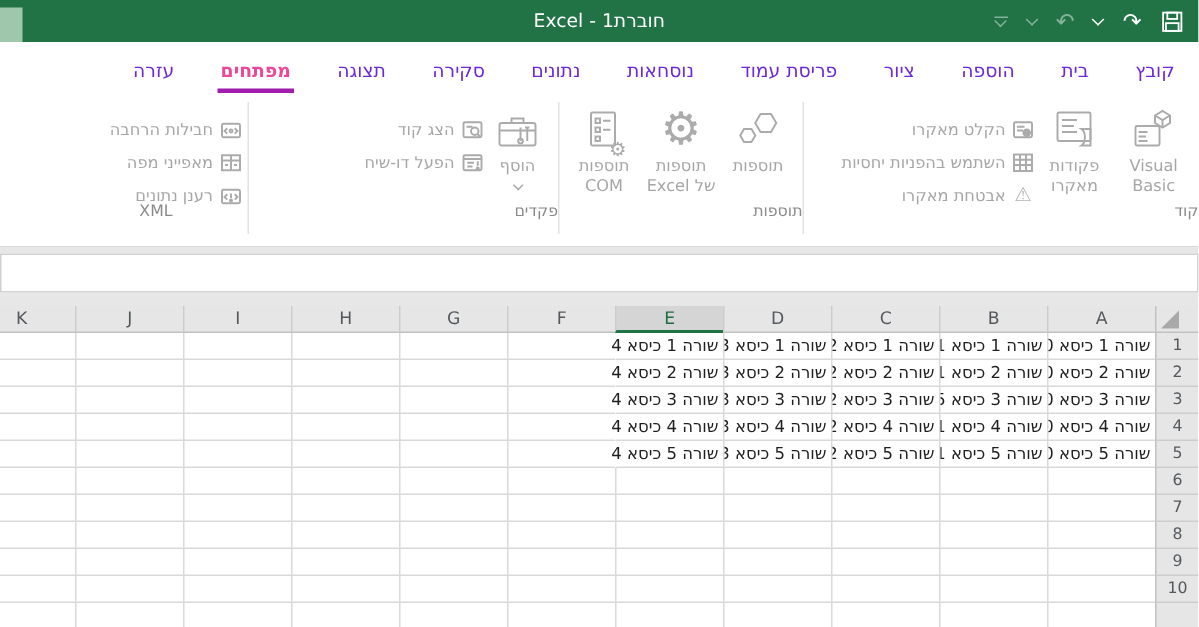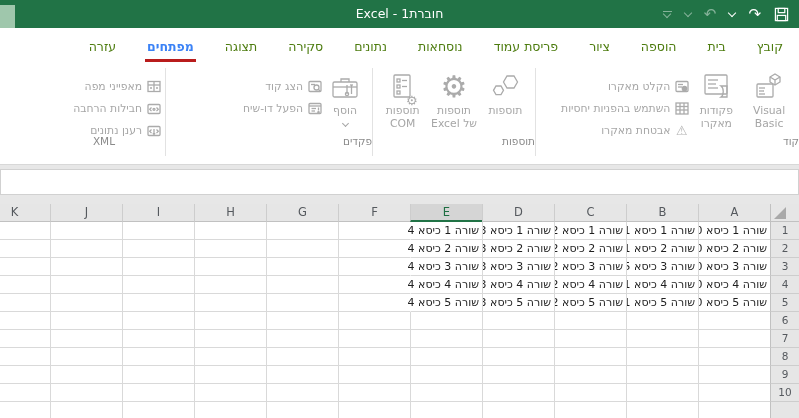--- a/index.html
+++ b/index.html
@@ -18,22 +18,22 @@
   .dim { opacity:.45; }
   .chev { width:6px; height:6px; border-left:1.4px solid currentColor; border-bottom:1.4px solid currentColor;
           transform:rotate(-45deg); margin-top:-3px; }
   .qat-cust { display:flex; flex-direction:column; align-items:center; gap:2px; color:#fff; }
   .qat-cust .bar { width:9px; height:0; border-top:1.4px solid currentColor; }
   .arrowglyph { font-size:15px; line-height:1; color:#fff; }
 
   
   .tabrow { height:34px; background:#fff; display:flex; align-items:flex-end;
             padding:0 14px 0 0; gap:27px; }
-  .tab { font-size:12.5px; color:#4d7c0f; padding:6px 2px 8px 2px; white-space:nowrap; cursor:default; }
-  .tab.active { color:#3b82f6; font-weight:bold; border-bottom:3px solid #b91c1c; padding-bottom:5px;margin-top:28px; }
+  .tab { font-size:12.5px; color:#6d28d9; padding:6px 2px 8px 2px; white-space:nowrap; cursor:default; }
+  .tab.active { color:#ec4899; font-weight:bold; border-bottom:3px solid #a21caf; padding-bottom:5px;margin-top:28px; }
 
   
   .ribbon { height:103px; background:#fff; border-bottom:1px solid #d8d8d8;
             display:flex; align-items:stretch; color:#a6a6a6; }
   .rgroup { position:relative; padding-top:5px; }
   .rg-label { position:absolute; bottom:17px; left:0; right:0; text-align:right;
               font-size:10.5px; color:#8a8a8a; }
   .rsep { width:1px; background:#e2e2e2; margin:6px 0 8px 0; }
   .rg-content { display:flex; align-items:flex-start; height:80px; padding:0 4px; }
   .bigbtn { display:flex; flex-direction:column; align-items:center; padding-top:2px; cursor:default; }
@@ -291,38 +291,38 @@
     </div>
 
     <div class="rsep"></div>
 
     <div class="rgroup" style="flex:1">
       <div class="rg-content">
         <div class="smallcol" style="width:102px">
           <div class="srow">
             <span class="sicon">
               <svg class="icn" width="14" height="13" viewBox="0 0 14 13">
+                <rect x="1" y="2.5" width="12" height="9" rx="1"></rect>
+                <path d="M4.5 5.5 l-1.8 1.8 1.8 1.8 M9.5 5.5 l1.8 1.8 -1.8 1.8"></path>
+                <circle cx="7" cy="7.3" r="1"></circle>
+              </svg>
+            </span>
+            <span>חבילות הרחבה</span>
+          </div>
+          <div class="srow">
+            <span class="sicon">
+              <svg class="icn" width="14" height="13" viewBox="0 0 14 13">
                 <rect x="1" y="1.5" width="12" height="10"></rect>
                 <line x1="1" y1="5" x2="13" y2="5"></line>
                   <line x1="7" y1="1.5" x2="7" y2="11.5"></line>
                 <line x1="9" y1="8" x2="11" y2="8"></line>
                   <line x1="3" y1="8" x2="5" y2="8"></line>
               </svg>
             </span>
             <span>מאפייני מפה</span>
-          </div>
-          <div class="srow">
-            <span class="sicon">
-              <svg class="icn" width="14" height="13" viewBox="0 0 14 13">
-                <rect x="1" y="2.5" width="12" height="9" rx="1"></rect>
-                <path d="M4.5 5.5 l-1.8 1.8 1.8 1.8 M9.5 5.5 l1.8 1.8 -1.8 1.8"></path>
-                <circle cx="7" cy="7.3" r="1"></circle>
-              </svg>
-            </span>
-            <span>חבילות הרחבה</span>
           </div>
           <div class="srow">
             <span class="sicon">
               <svg class="icn" width="14" height="13" viewBox="0 0 14 13">
                 <rect x="1" y="2.5" width="12" height="9" rx="1"></rect>
                 <path d="M4.5 5.5 l-1.8 1.8 1.8 1.8 M9.5 5.5 l1.8 1.8 -1.8 1.8"></path>
                 <line x1="7" y1="5" x2="7" y2="8"></line>
                   <circle cx="7" cy="9.6" r=".7" fill="#ababab"></circle>
               </svg>
             </span>

